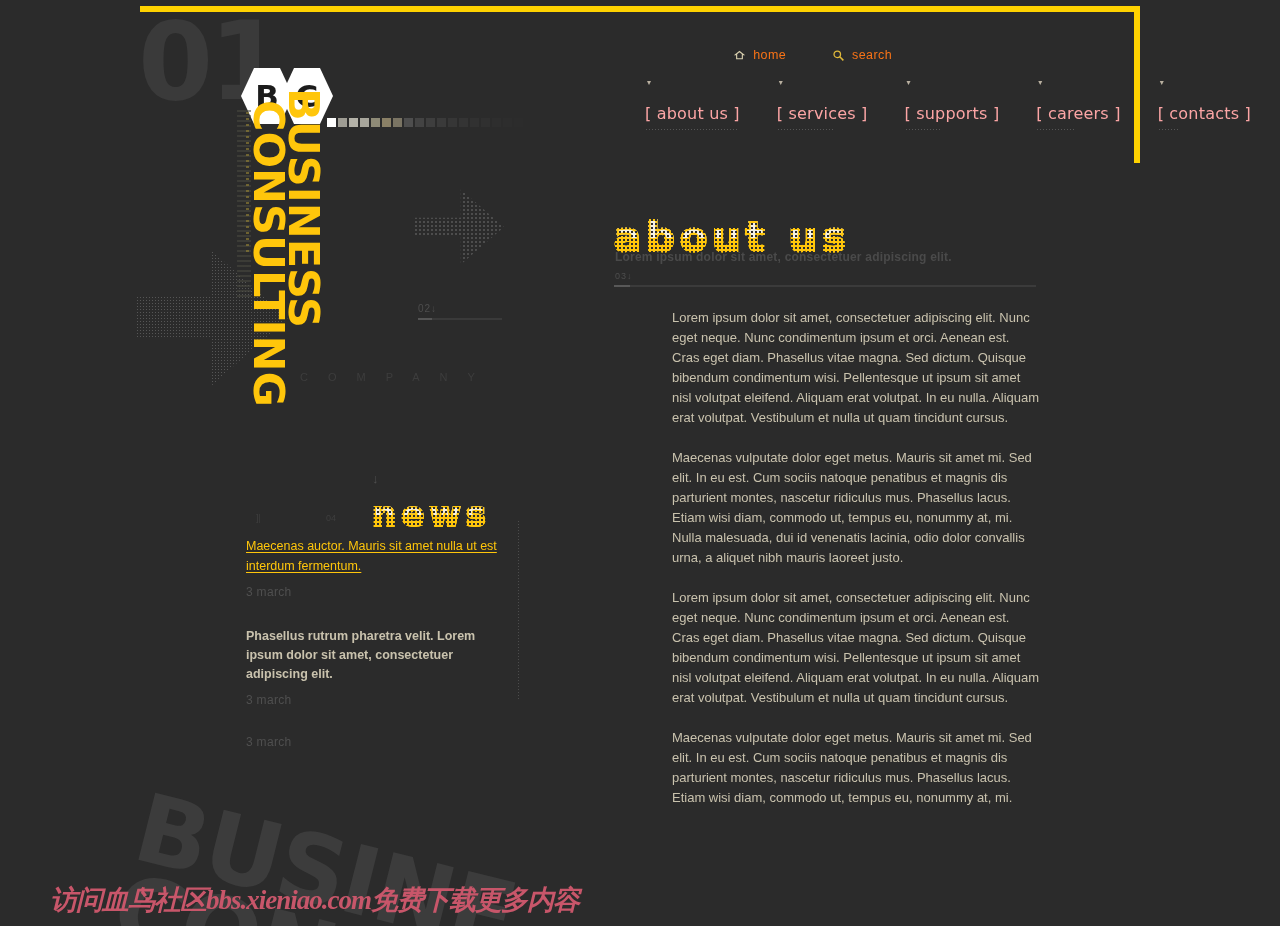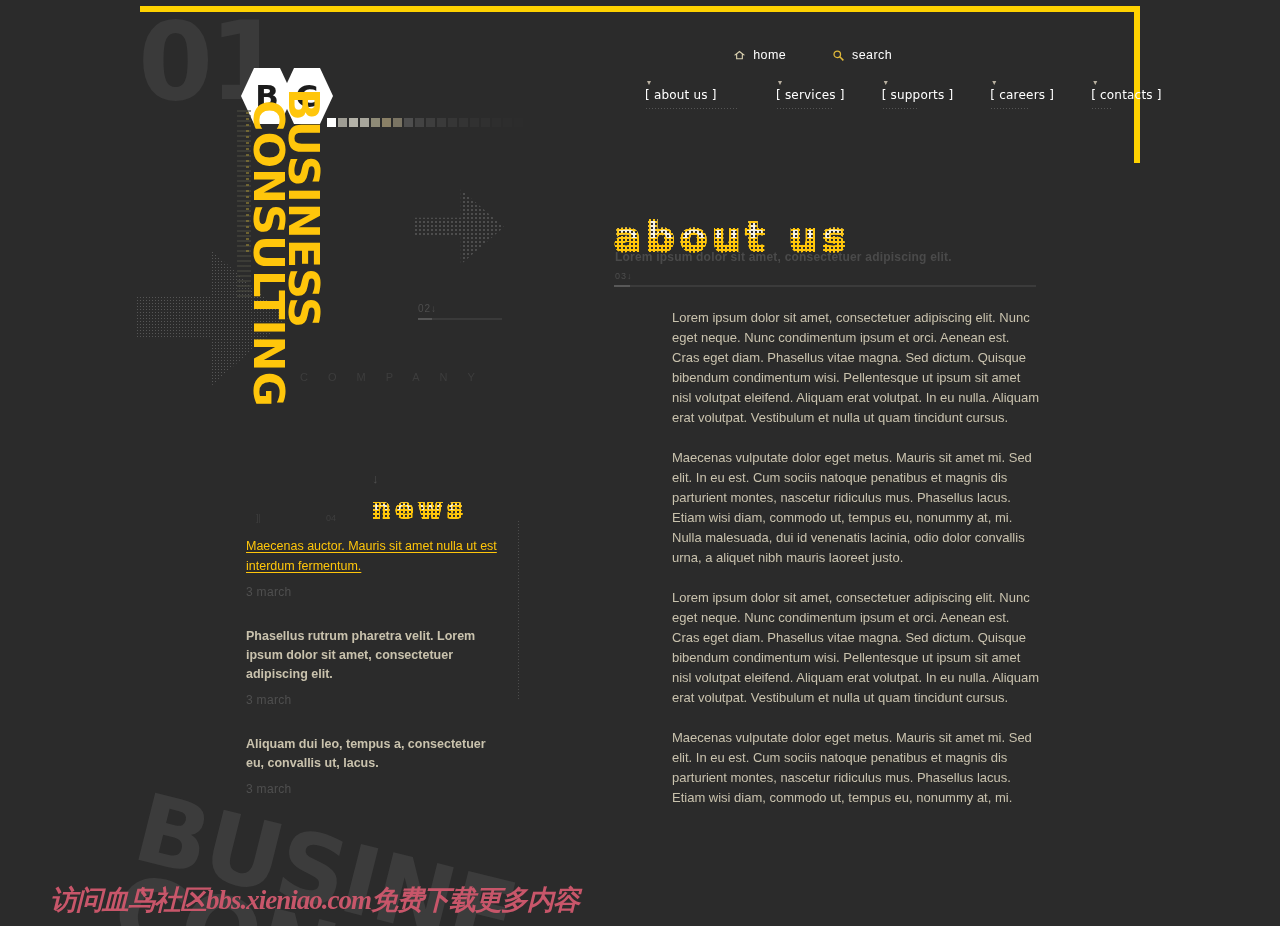--- a/index.html
+++ b/index.html
@@ -104,37 +104,37 @@
   }
   .marker-02-rule {
     position: absolute; left: 418px; top: 318px; width: 84px; height: 2px;
     background: linear-gradient(to right, #555 0 14px, #3a3a3a 14px 100%);
   }
 
   
   .util { position: absolute; top: 48px; right: 136px; display: flex; gap: 46px; }
   .util a {
     display: flex; align-items: center; gap: 7px;
-    color: #ffffff; font-size: 12.5px; text-decoration: none;
+    color: #f97316; font-size: 12.5px; text-decoration: none;
     letter-spacing: .4px;
   }
   .util .ico { width: 13px; height: 13px; display: block; }
 
   
   .mainnav { position: absolute; top: 88px; left: 645px; display: flex; gap: 37px; }
   .navitem { position: relative; }
   .navitem .caret {
     position: absolute; left: 2px; top: -9px;
     color: #b9b0a0; font-size: 8px; line-height: 1;
   }
   .navitem .lbl {
     display: block;
-    color: #ffffff; font-size: 12px; letter-spacing: .2px;
-    font-family: "DejaVu Sans", sans-serif;
-    text-decoration: none; white-space: nowrap;
+    color: #fca5a5; font-size: 16px; letter-spacing: .2px;
+    font-family: "DejaVu Sans", sans-serif;
+    text-decoration: none; white-space: nowrap; margin-top: 16px;
   }
   .navitem .dots {
     margin-top: 5px; height: 4px;
     background-image: radial-gradient(#555 45%, transparent 46%);
     background-size: 3px 3px;
   }
 
   
   .dotted-head {
     font-family: "DejaVu Sans", sans-serif;
@@ -179,21 +179,21 @@
     margin-bottom: 20px;
     font-family: "Liberation Sans", sans-serif;
   }
 
   
   .news-arrow {
     position: absolute; left: 372px; top: 472px;
     color: #4f4f4f; font-size: 13px; line-height: 1;
   }
   .news-head {
-    position: absolute; left: 372px; top: 494px; font-size: 26px;
+    position: absolute; left: 372px; top: 494px; font-size: 34px;
   }
   .news-tick-a {
     position: absolute; left: 256px; top: 513px; font-size: 9px; color: #3e3e3e;
   }
   .news-tick-b {
     position: absolute; left: 326px; top: 513px; font-size: 9px; color: #3e3e3e;
   }
   .news-vline {
     position: absolute; left: 517px; top: 520px; width: 4px; height: 180px;
     background-image: radial-gradient(#4c4c4c 40%, transparent 41%);
@@ -354,21 +354,20 @@
   <div class="news-list">
     <div class="news-item">
       <a href="#">Maecenas auctor. Mauris sit amet nulla ut est interdum fermentum.</a>
       <span class="date">3 march</span>
     </div>
     <div class="news-item">
       <span class="txt">Phasellus rutrum pharetra velit. Lorem ipsum dolor sit amet, consectetuer adipiscing elit.</span>
       <span class="date">3 march</span>
     </div>
     <div class="news-item">
-      <span class="txt">Aliquam dui leo, tempus a, consectetuer eu, convallis ut, lacus.</span>
       <span class="date">3 march</span>
     </div>
   </div>
 
   <div class="wm wm1">BUSINE</div>
   <div class="wm wm2">CONS</div>
 
   <div class="cn-wm">访问血鸟社区bbs.xieniao.com免费下载更多内容</div>
 
 </div>

